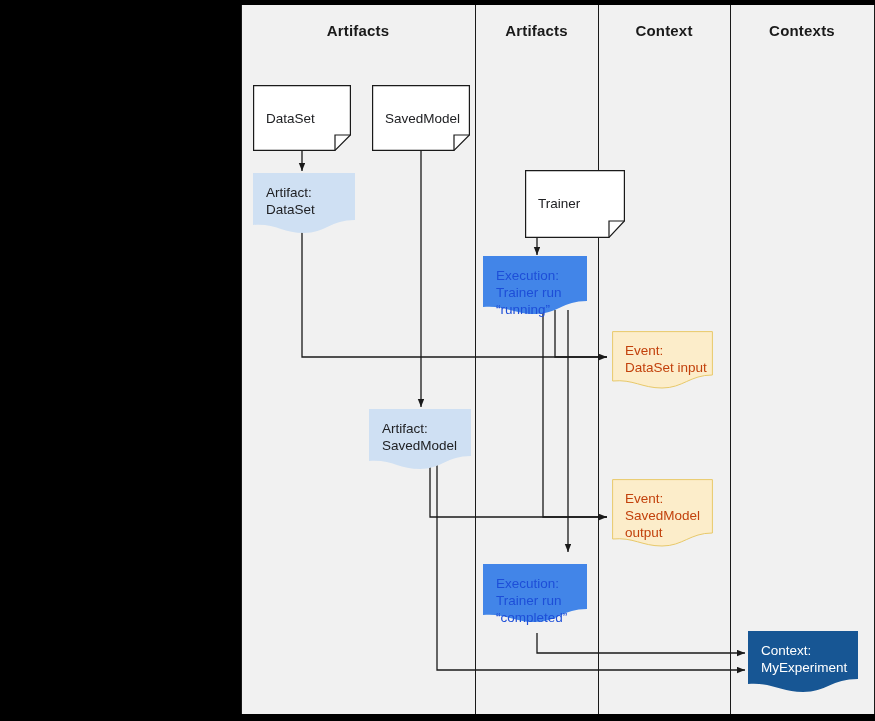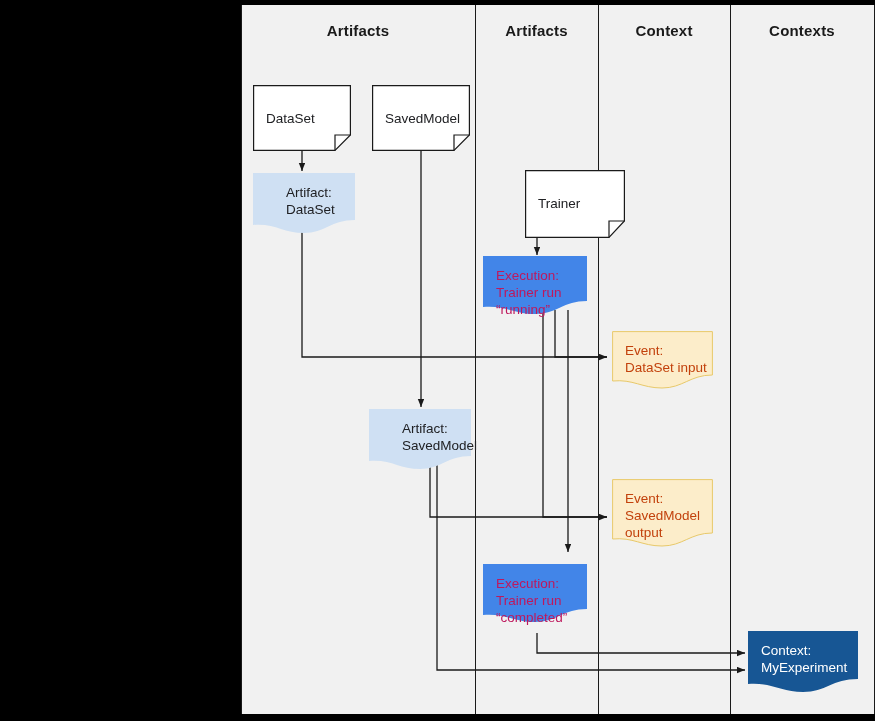--- a/index.html
+++ b/index.html
@@ -77,22 +77,22 @@
     position: absolute;
   }
   .wave-node .wave-label {
     position: absolute;
     left: 13px;
     top: 11px;
     font-size: 13.5px;
     line-height: 17px;
     white-space: pre-line;
   }
-  .wave-node.artifact .wave-label { color: #202124; margin-left: 20px; }
-  .wave-node.execution .wave-label { color: #be185d; }
+  .wave-node.artifact .wave-label { color: #202124; }
+  .wave-node.execution .wave-label { color: #1d4ed8; }
   .wave-node.event .wave-label { color: #c2410c; }
   .wave-node.context .wave-label { color: #ffffff; }
 </style>
 </head>
 <body>
 
 <div id="canvas">
 
   <div id="board">
 

